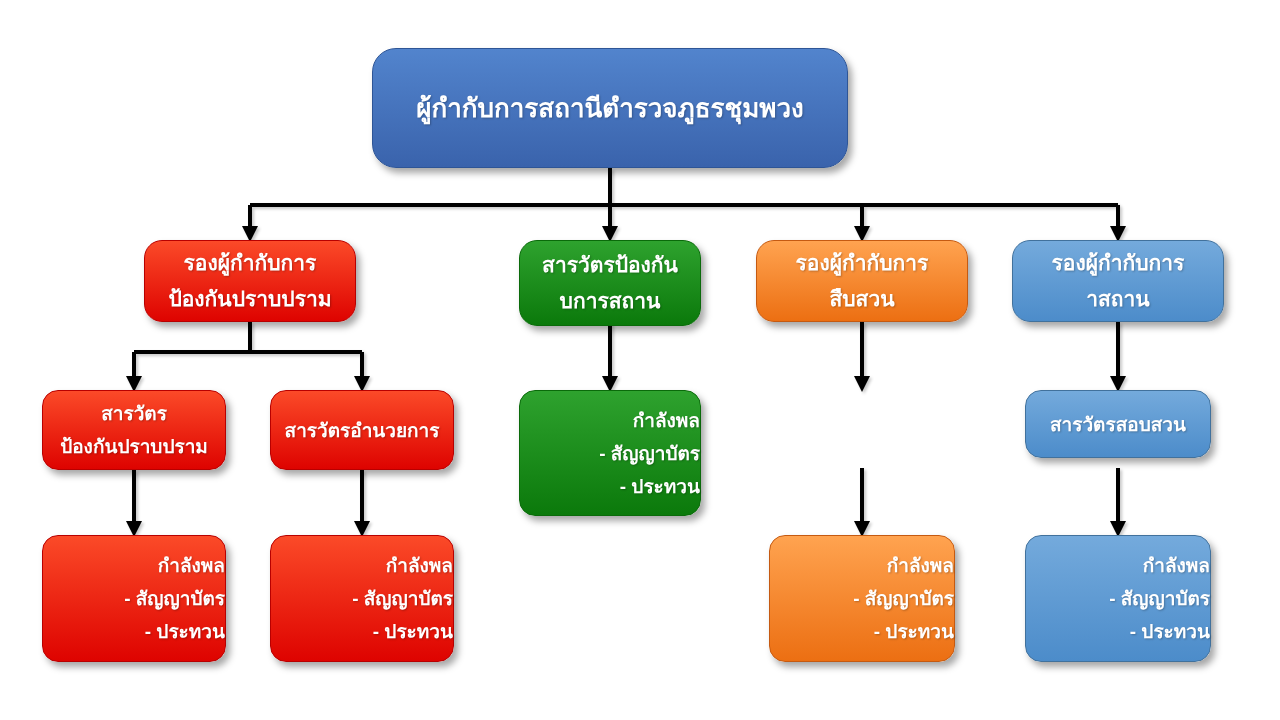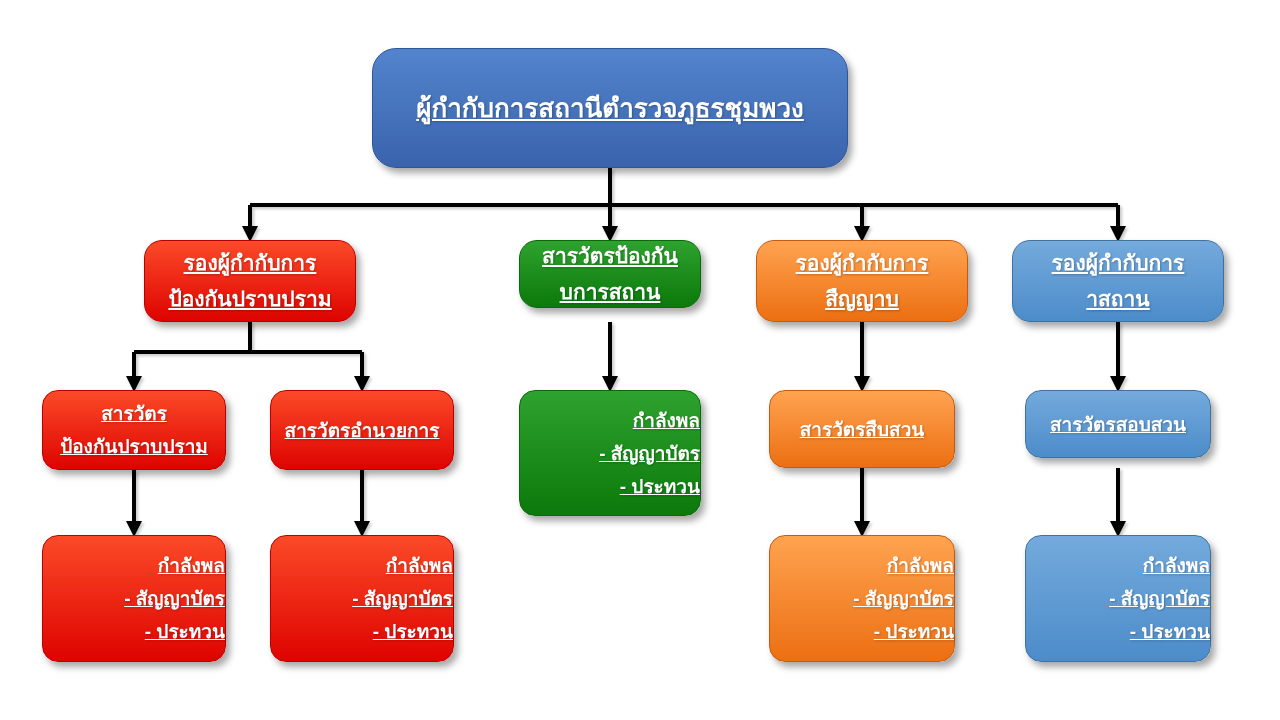--- a/index.html
+++ b/index.html
@@ -36,35 +36,35 @@
     justify-content: center;
     align-items: center;
     color: var(--text, #fff);
     font-weight: bold;
     text-align: center;
     border: 1px solid rgba(0,0,0,0.25);
     border-radius: 18px;
     box-shadow: 4px 5px 7px rgba(0,0,0,0.35);
     text-shadow: 1px 1px 2px rgba(0,0,0,0.25);
   }
-  .node span { display: block; text-decoration: underline; }
+  .node span { display: block; }
 
   .c-blue  { background: linear-gradient(180deg, var(--blue-top), var(--blue-bottom));   border-color: var(--blue-border); }
   .c-red   { background: linear-gradient(180deg, var(--red-top), var(--red-bottom));     border-color: var(--red-border); }
   .c-green { background: linear-gradient(180deg, var(--green-top), var(--green-bottom)); border-color: var(--green-border); }
   .c-orange{ background: linear-gradient(180deg, var(--orange-top), var(--orange-bottom));border-color: var(--orange-border); }
   .c-lblue { background: linear-gradient(180deg, var(--lblue-top), var(--lblue-bottom)); border-color: var(--lblue-border); }
 
   
   .n-root { left:372px; top:48px; width:476px; height:120px; font-size:26px; line-height:45px; border-radius:24px; }
 
   
   .lvl2 { font-size:21px; line-height:36px;align-items:center; }
   .n-dep-sup   { left:144px;  top:240px; width:212px; height:82px; }
-  .n-insp-prev { left:519px;  top:240px; width:182px; height:68px; }
+  .n-insp-prev { left:519px;  top:240px; width:182px; height:86px; }
   .n-dep-inv   { left:756px;  top:240px; width:212px; height:82px; }
   .n-dep-inq   { left:1012px; top:240px; width:212px; height:82px; }
 
   
   .lvl3 { font-size:19px; line-height:33px; border-radius:16px; }
   .n-insp-sup    { left:42px;   top:390px; width:184px; height:80px; }
   .n-insp-adm    { left:270px;  top:390px; width:184px; height:80px; }
   .n-insp-invest { left:769px;  top:390px; width:186px; height:78px; }
   .n-insp-inq    { left:1025px; top:390px; width:186px; height:68px; }
 
@@ -123,41 +123,38 @@
   <div class="node c-red lvl2 n-dep-sup">
     <span>รองผู้กำกับการ</span>
     <span>ป้องกันปราบปราม</span>
   </div>
   <div class="node c-green lvl2 n-insp-prev">
     <span>สารวัตรป้องกัน</span>
     <span>บการสถาน</span>
   </div>
   <div class="node c-orange lvl2 n-dep-inv">
     <span>รองผู้กำกับการ</span>
-    <span>สืญญาบ</span>
+    <span>สืบสวน</span>
   </div>
   <div class="node c-lblue lvl2 n-dep-inq">
     <span>รองผู้กำกับการ</span>
     <span>าสถาน</span>
   </div>
 
   <div class="node c-red lvl3 n-insp-sup">
     <span>สารวัตร</span>
     <span>ป้องกันปราบปราม</span>
   </div>
   <div class="node c-red lvl3 n-insp-adm">
     <span>สารวัตรอำนวยการ</span>
   </div>
   <div class="node c-green pers n-pers-green">
     <span>กำลังพล</span>
     <span class="bullet">- สัญญาบัตร</span>
     <span class="bullet">- ประทวน</span>
-  </div>
-  <div class="node c-orange lvl3 n-insp-invest">
-    <span>สารวัตรสืบสวน</span>
   </div>
   <div class="node c-lblue lvl3 n-insp-inq">
     <span>สารวัตรสอบสวน</span>
   </div>
 
   <div class="node c-red pers n-pers-red1">
     <span>กำลังพล</span>
     <span class="bullet">- สัญญาบัตร</span>
     <span class="bullet">- ประทวน</span>
   </div>

